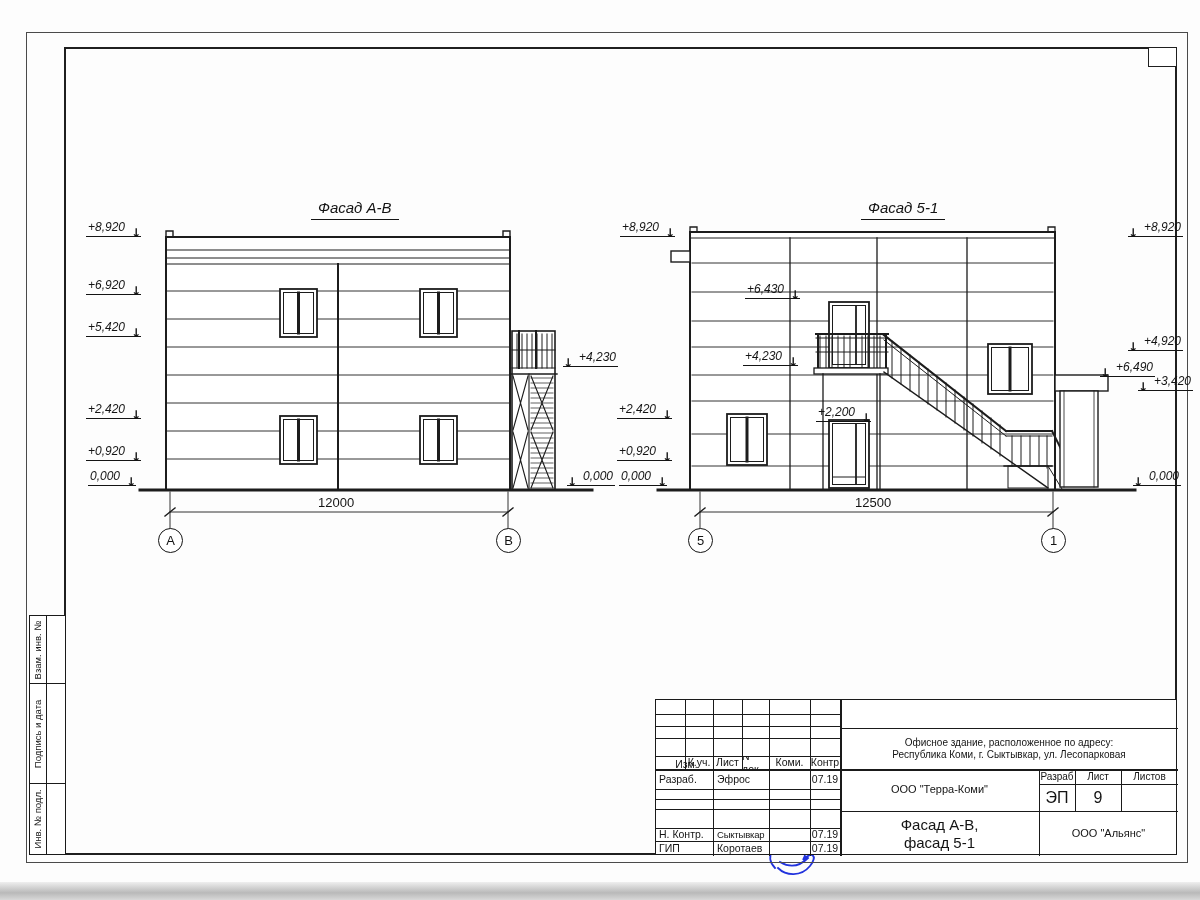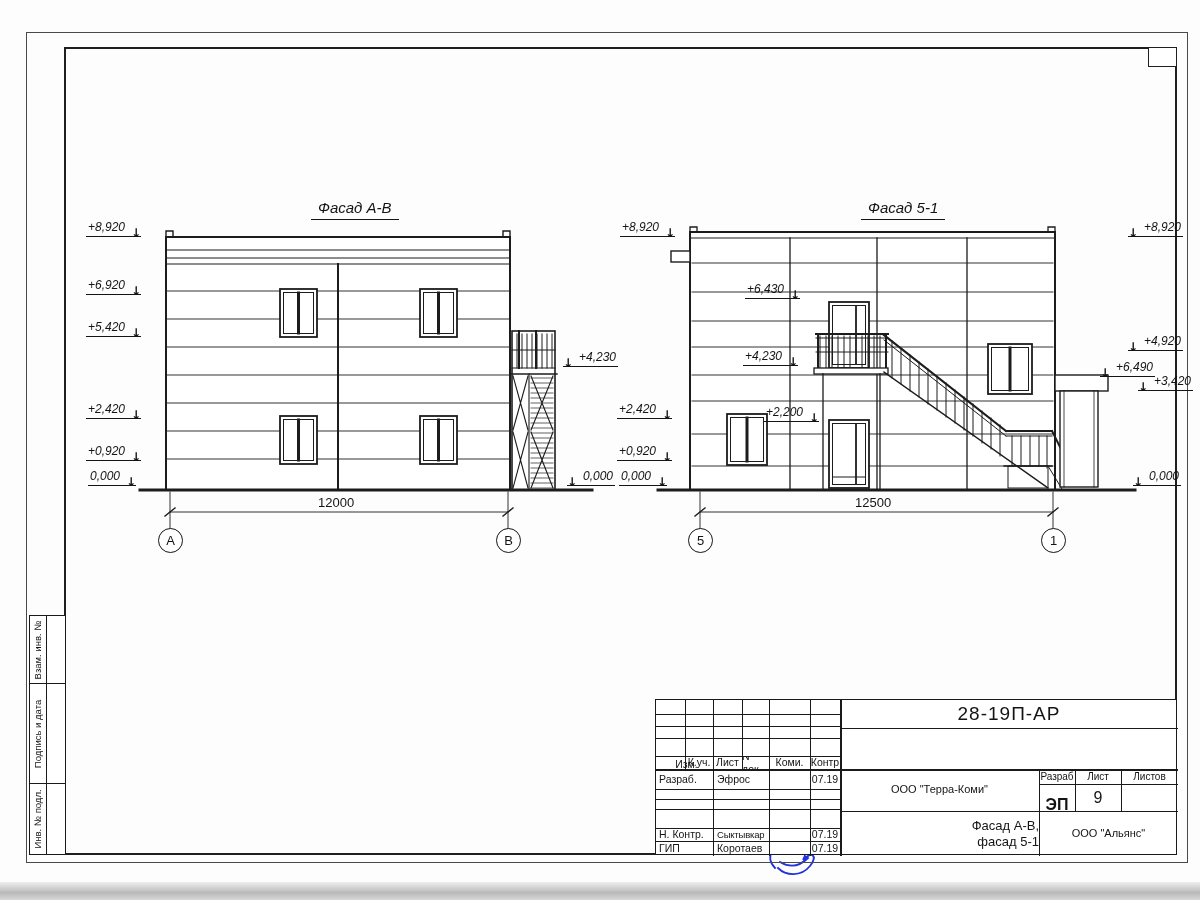--- a/index.html
+++ b/index.html
@@ -176,21 +176,21 @@
   <div class="elev ar-l" style="left:563px;top:347px;"><span class="lbl">+4,230</span><span class="ar">↓</span></div>
   <div class="elev ar-l" style="left:567px;top:466px;"><span class="lbl">0,000</span><span class="ar">↓</span></div>
 
   <div class="elev ar-r" style="left:620px;top:217px;"><span class="lbl">+8,920</span><span class="ar">↓</span></div>
   <div class="elev ar-r" style="left:617px;top:399px;"><span class="lbl">+2,420</span><span class="ar">↓</span></div>
   <div class="elev ar-r" style="left:617px;top:441px;"><span class="lbl">+0,920</span><span class="ar">↓</span></div>
   <div class="elev ar-r" style="left:619px;top:466px;"><span class="lbl">0,000</span><span class="ar">↓</span></div>
 
   <div class="elev ar-r" style="left:745px;top:279px;"><span class="lbl">+6,430</span><span class="ar">↓</span></div>
   <div class="elev ar-r" style="left:743px;top:346px;"><span class="lbl">+4,230</span><span class="ar">↓</span></div>
-  <div class="elev ar-r" style="left:764px;top:402px;"><span class="lbl">+2,200</span><span class="ar">↓</span></div>
+  <div class="elev ar-r" style="left:816px;top:402px;"><span class="lbl">+2,200</span><span class="ar">↓</span></div>
 
   <div class="elev ar-l" style="left:1128px;top:217px;"><span class="lbl">+8,920</span><span class="ar">↓</span></div>
   <div class="elev ar-l" style="left:1128px;top:331px;"><span class="lbl">+4,920</span><span class="ar">↓</span></div>
   <div class="elev ar-l" style="left:1100px;top:357px;"><span class="lbl">+6,490</span><span class="ar">↓</span></div>
   <div class="elev ar-l" style="left:1138px;top:371px;"><span class="lbl">+3,420</span><span class="ar">↓</span></div>
   <div class="elev ar-l" style="left:1133px;top:466px;"><span class="lbl">0,000</span><span class="ar">↓</span></div>
 
   <div class="abs dimtxt" style="left:318px;top:496px;">12000</div>
   <div class="abs dimtxt" style="left:855px;top:496px;">12500</div>
 
@@ -247,29 +247,32 @@
     <div class="cell left" style="left:0;top:69px;width:57px;height:20px;">Разраб.</div>
     <div class="cell left" style="left:58px;top:69px;width:55px;height:20px;">Эфрос</div>
     <div class="cell" style="left:154px;top:69px;width:30px;height:20px;">07.19</div>
     <div class="cell left" style="left:0;top:128px;width:57px;height:13px;">Н. Контр.</div>
     <div class="cell left" style="left:58px;top:128px;width:55px;height:13px;font-size:9.5px;letter-spacing:-0.2px;">Сыктывкар</div>
     <div class="cell" style="left:154px;top:128px;width:30px;height:13px;">07.19</div>
     <div class="cell left" style="left:0;top:141px;width:57px;height:15px;">ГИП</div>
     <div class="cell left" style="left:58px;top:141px;width:55px;height:15px;">Коротаев</div>
     <div class="cell" style="left:154px;top:141px;width:30px;height:15px;">07.19</div>
 
-    <div class="cell big" style="left:184px;top:0;width:338px;height:28px;">28-19П-АР</div>
+    <div class="cell two" style="left:184px;top:28px;width:338px;height:41px;font-size:10px;">
+      <span>Офисное здание, расположенное по адресу:</span>
+      <span>Республика Коми, г. Сыктывкар, ул. Лесопарковая</span>
+    </div>
     <div class="cell" style="left:184px;top:69px;width:199px;height:42px;font-size:11px;">ООО "Терра-Коми"</div>
     <div class="cell" style="left:383px;top:69px;width:36px;height:15px;font-size:10px;">Разраб</div>
     <div class="cell" style="left:419px;top:69px;width:46px;height:15px;font-size:10px;">Лист</div>
     <div class="cell" style="left:465px;top:69px;width:57px;height:15px;font-size:10px;">Листов</div>
-    <div class="cell mid" style="left:383px;top:91px;width:36px;height:27px;font-weight:bold;">ЭП</div>
+    <div class="cell mid" style="left:383px;top:84px;width:36px;height:27px;">ЭП</div>
     <div class="cell mid" style="left:419px;top:84px;width:46px;height:27px;">9</div>
     <div class="cell mid" style="left:465px;top:84px;width:57px;height:27px;"></div>
-    <div class="cell two" style="left:184px;top:111px;width:199px;height:45px;font-size:13px;align-items:flex-end;">
+    <div class="cell two" style="left:184px;top:111px;width:199px;height:45px;font-size:15px;">
       <span>Фасад А-В,</span>
       <span>фасад 5-1</span>
     </div>
     <div class="cell" style="left:383px;top:111px;width:139px;height:45px;font-size:11px;">ООО "Альянс"</div>
   </div>
 
   <div class="abs scanband"></div>
 </div>
 
 </body></html>

